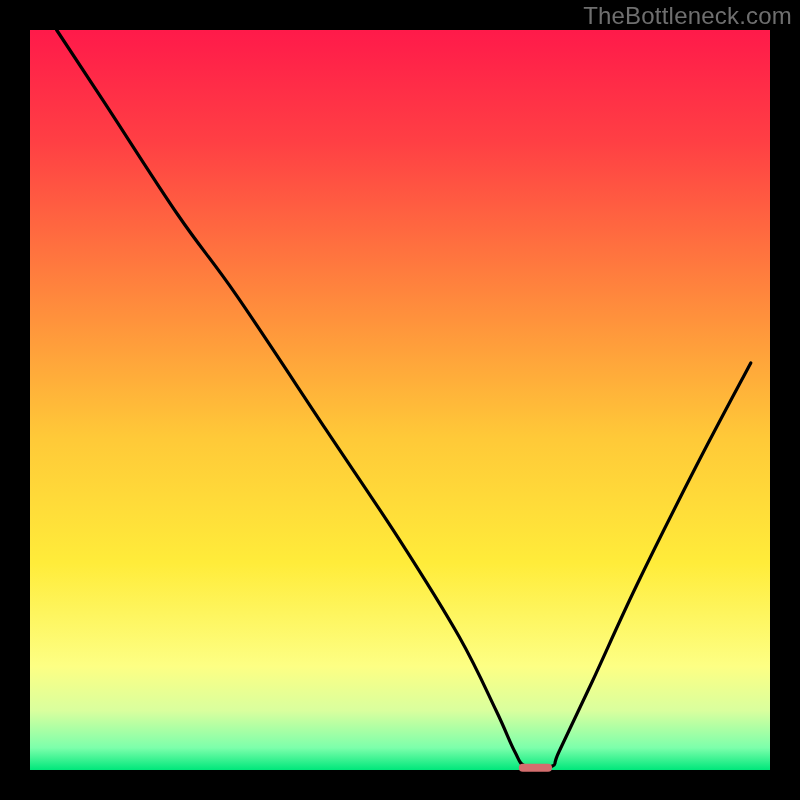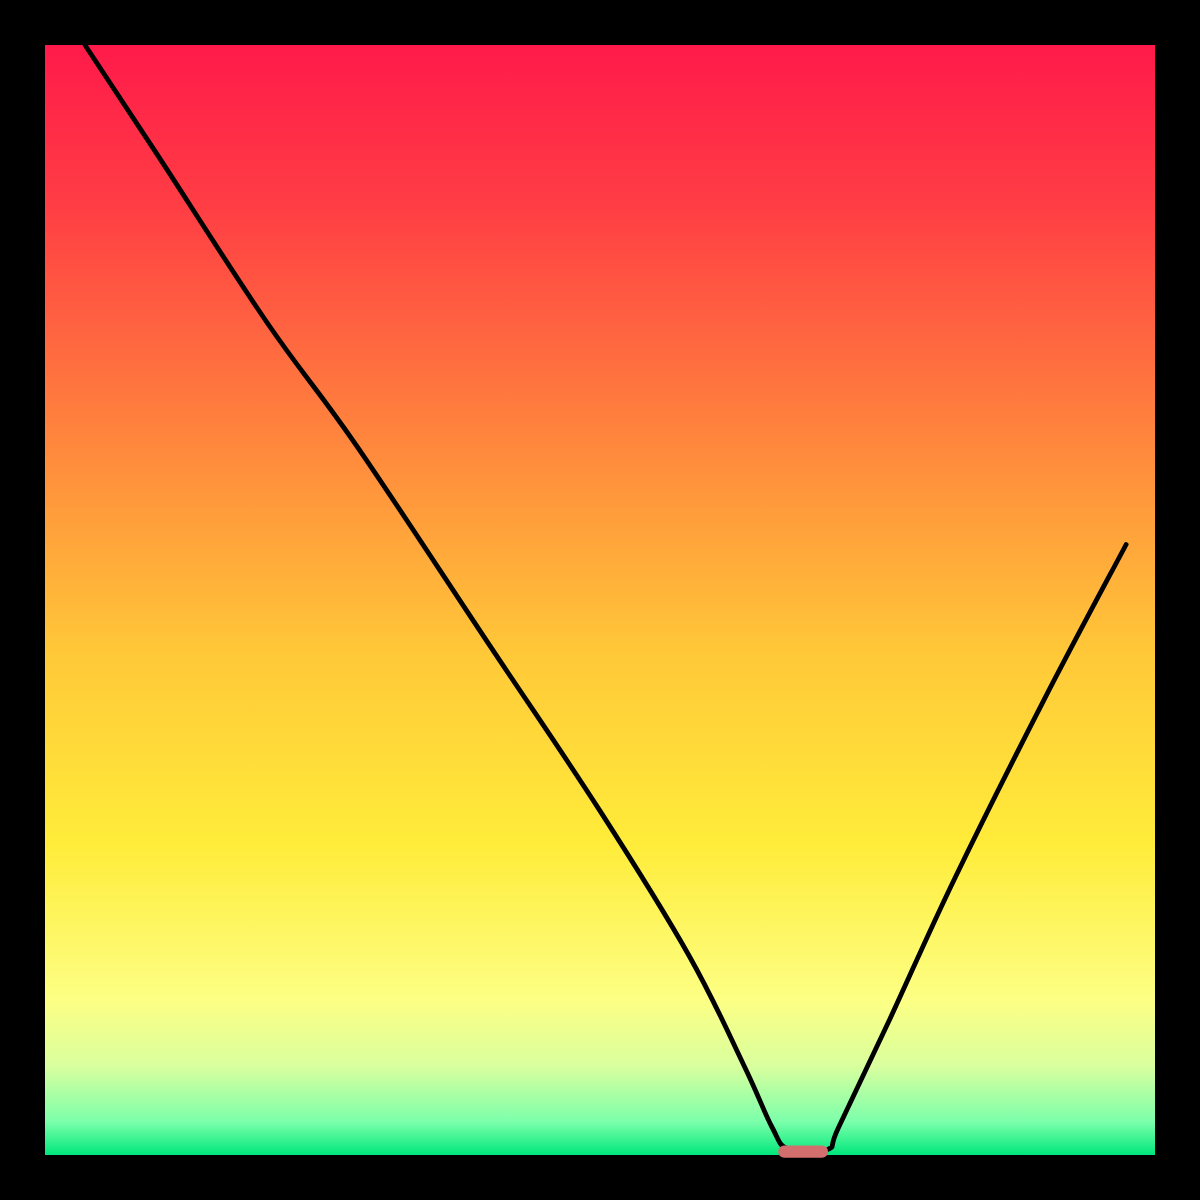--- a/index.html
+++ b/index.html
@@ -29,20 +29,21 @@
   svg {
     position: absolute;
     left: 0;
     top: 0;
   }
 </style>
 </head>
 <body>
 
 <div class="container">
+  <div class="watermark">TheBottleneck.com</div>
 
   <svg id="chart-svg" width="800" height="800" viewBox="0 0 800 800">
     <defs>
       <linearGradient id="bg-grad" x1="0" y1="0" x2="0" y2="1">
           <stop offset="0%" stop-color="#ff1a4a"></stop>
           <stop offset="15%" stop-color="#ff3f44"></stop>
           <stop offset="35%" stop-color="#ff843d"></stop>
           <stop offset="55.00000000000001%" stop-color="#ffc938"></stop>
           <stop offset="72%" stop-color="#ffec3a"></stop>
           <stop offset="86%" stop-color="#fdff84"></stop>

